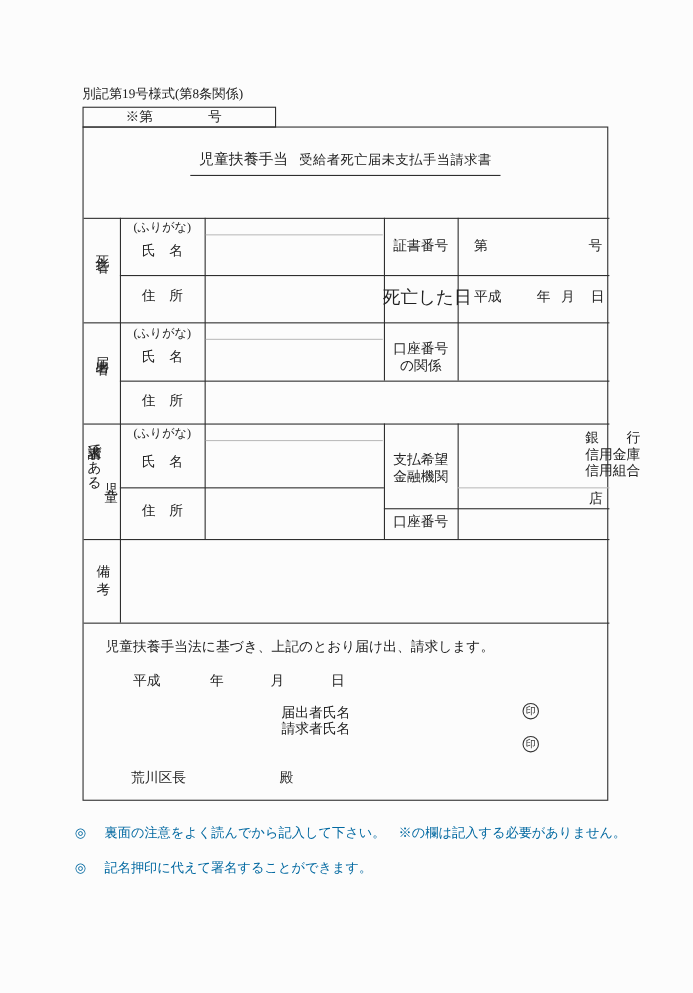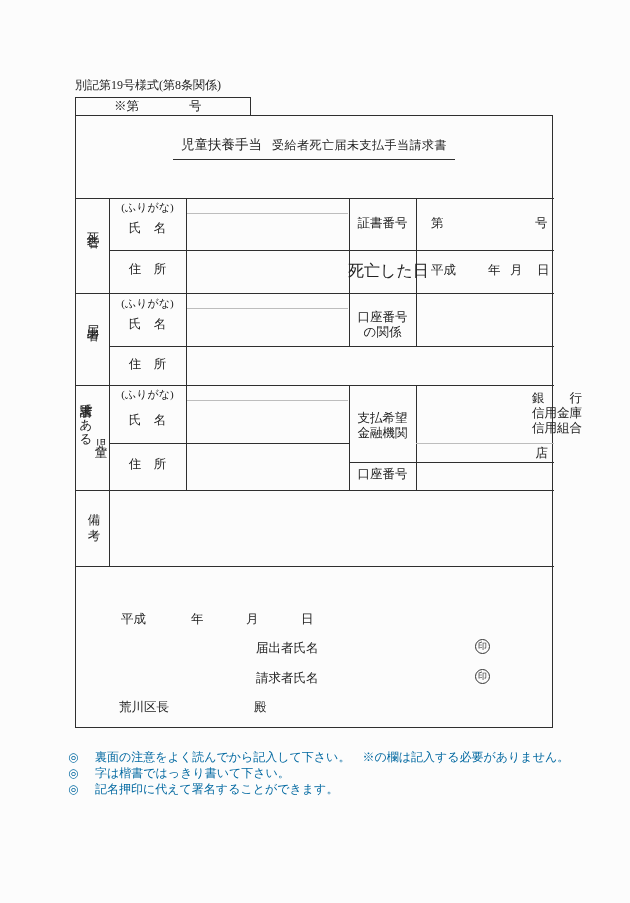--- a/index.html
+++ b/index.html
@@ -129,39 +129,39 @@
     <div class="input-area" style="left:341px;top:178px;width:136px;height:51px;"></div>
     <div class="input-area" style="left:111px;top:231px;width:366px;height:37px;"></div>
     <div class="input-area" style="left:111px;top:270px;width:161px;height:13px;"></div>
     <div class="input-area" style="left:111px;top:285px;width:161px;height:41px;"></div>
     <div class="input-area" style="left:111px;top:328px;width:161px;height:45px;"></div>
     <div class="input-area" style="left:341px;top:270px;width:90px;height:56px;"></div>
     <div class="input-area" style="left:341px;top:328px;width:100px;height:17px;"></div>
     <div class="input-area" style="left:341px;top:347px;width:136px;height:26px;"></div>
     <div class="input-area" style="left:34px;top:375px;width:443px;height:74px;"></div>
 
+    <div class="t" style="left:20px;top:466px;">児童扶養手当法に基づき、上記のとおり届け出、請求します。</div>
     <div class="t" style="left:45px;top:497px;">平成</div>
     <div class="t" style="left:115px;top:497px;">年</div>
     <div class="t" style="left:170px;top:497px;">月</div>
     <div class="t" style="left:225px;top:497px;">日</div>
     <div class="input-area" style="left:60px;top:492px;width:160px;height:18px;"></div>
 
     <div class="t" style="left:180px;top:526px;">届出者氏名</div>
     <div class="seal" style="left:399px;top:523px;">
         <span>印</span>
       </div>
     <div class="input-area" style="left:250px;top:521px;width:145px;height:20px;"></div>
 
-    <div class="t" style="left:180px;top:556px;text-align:center;">請求者氏名</div>
+    <div class="t" style="left:180px;top:540px;text-align:center;">請求者氏名</div>
     <div class="seal" style="left:399px;top:553px;">
         <span>印</span>
       </div>
     <div class="input-area" style="left:250px;top:551px;width:145px;height:20px;"></div>
 
     <div class="t" style="left:43px;top:585px;">荒川区長</div>
     <div class="t" style="left:178px;top:585px;">殿</div>
   </div>
 
   <div class="footer-note" style="top:750px;"><span class="bullet">◎</span><span>裏面の注意をよく読んでから記入して下さい。　※の欄は記入する必要がありません。</span></div>
-  <div class="footer-note" style="top:766px;"><span class="bullet">◎</span><span>字は楷書ではっきり書いて下さい。</span></div>
   <div class="footer-note" style="top:782px;"><span class="bullet">◎</span><span>記名押印に代えて署名することができます。</span></div>
 
 </div>
 
 </body></html>

